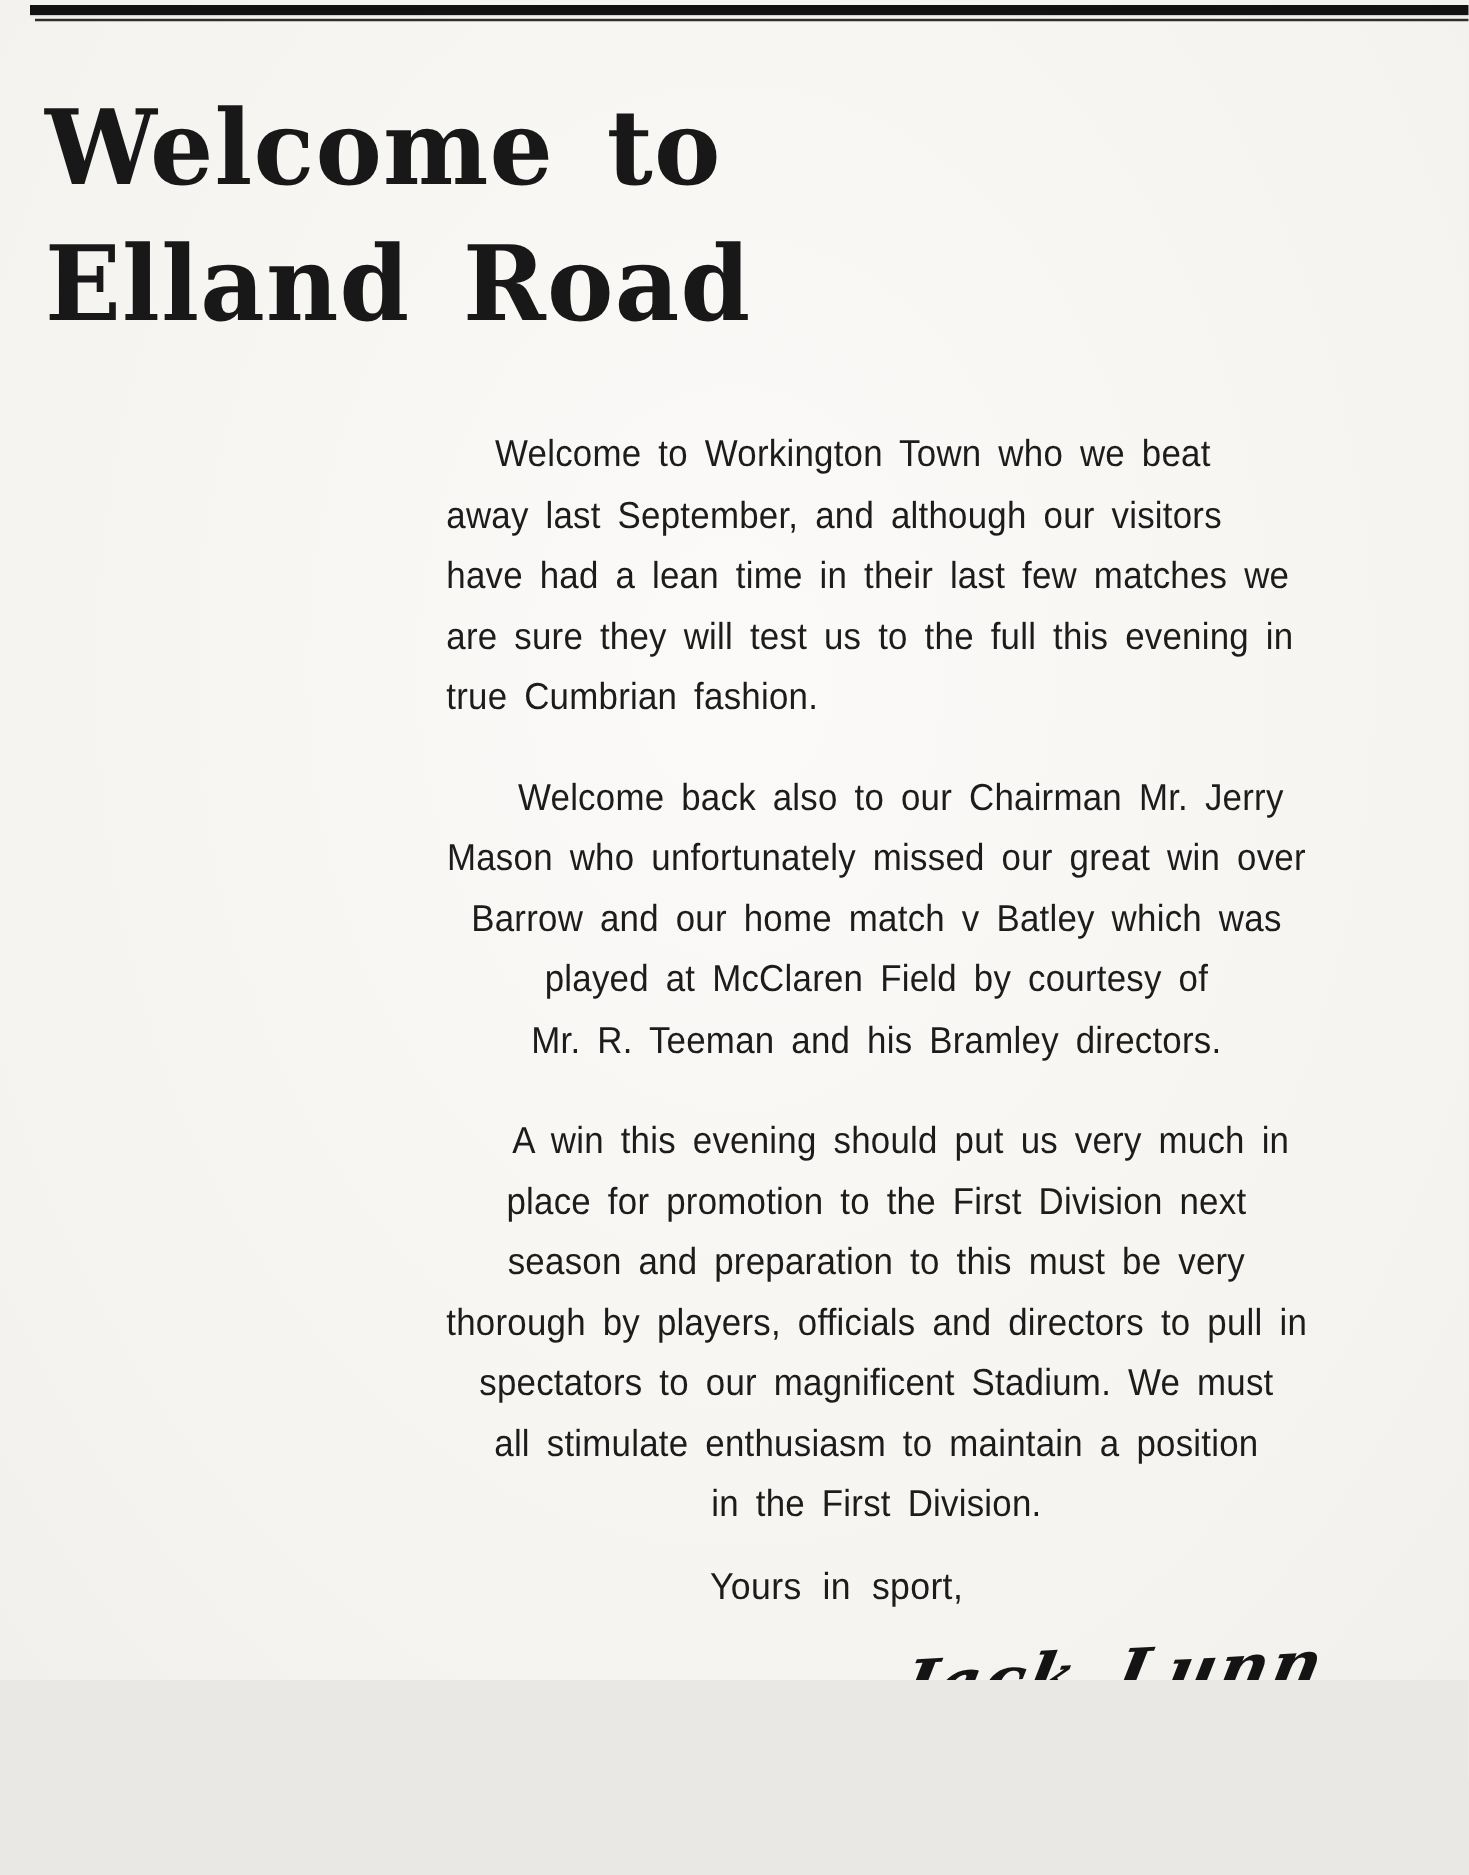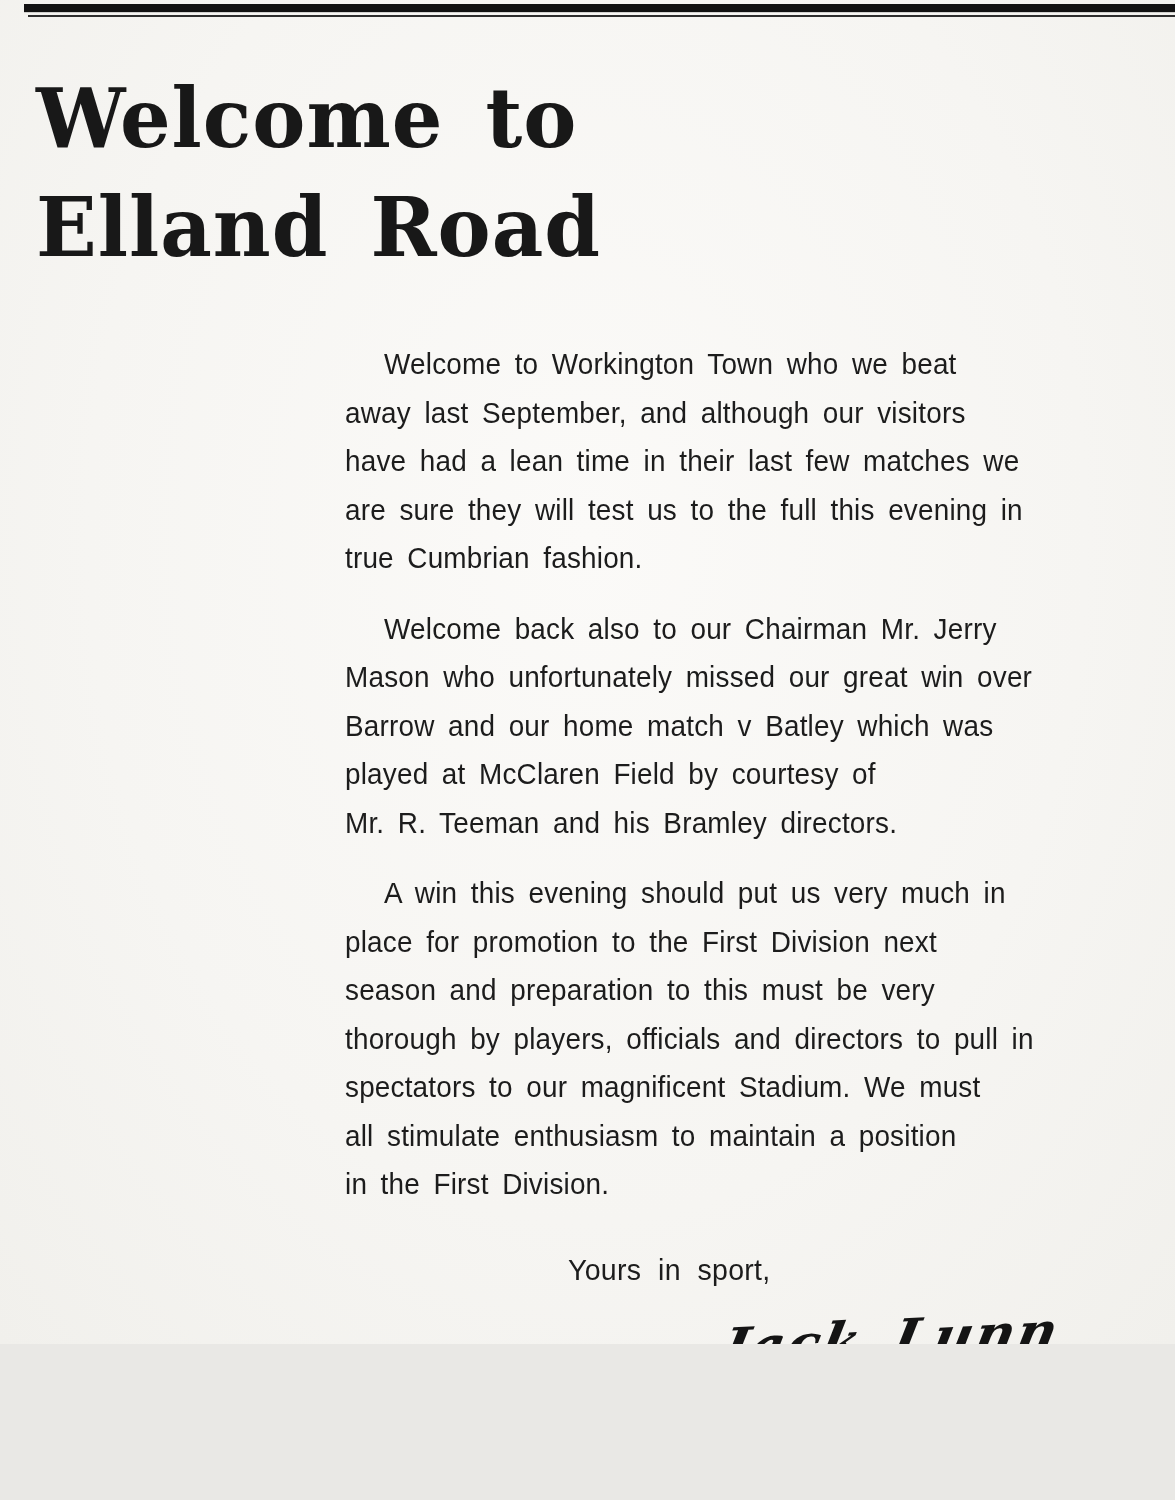--- a/index.html
+++ b/index.html
@@ -49,26 +49,26 @@
     word-spacing: 14px;
     color: #181818;
     transform: scaleX(0.96);
     transform-origin: 0 0;
   }
   .title .title-line { display: block; white-space: nowrap; }
 
   
   .body-copy {
     position: absolute;
-    left: 345px;
+    left: 357px;
     top: 340px;
     width: 740px;
   }
   .para { margin: 0; }
-  .para + .para { margin-top: 22px; }
+  .para + .para { margin-top: 32px; text-align: center; }
   .line {
     white-space: nowrap;
     font-size: 30px;
     line-height: 48.5px;
     word-spacing: 6px;
     letter-spacing: 0.2px;
     transform: scaleX(0.93);
     transform-origin: 0 50%;
     color: #1c1c1c;
   }

